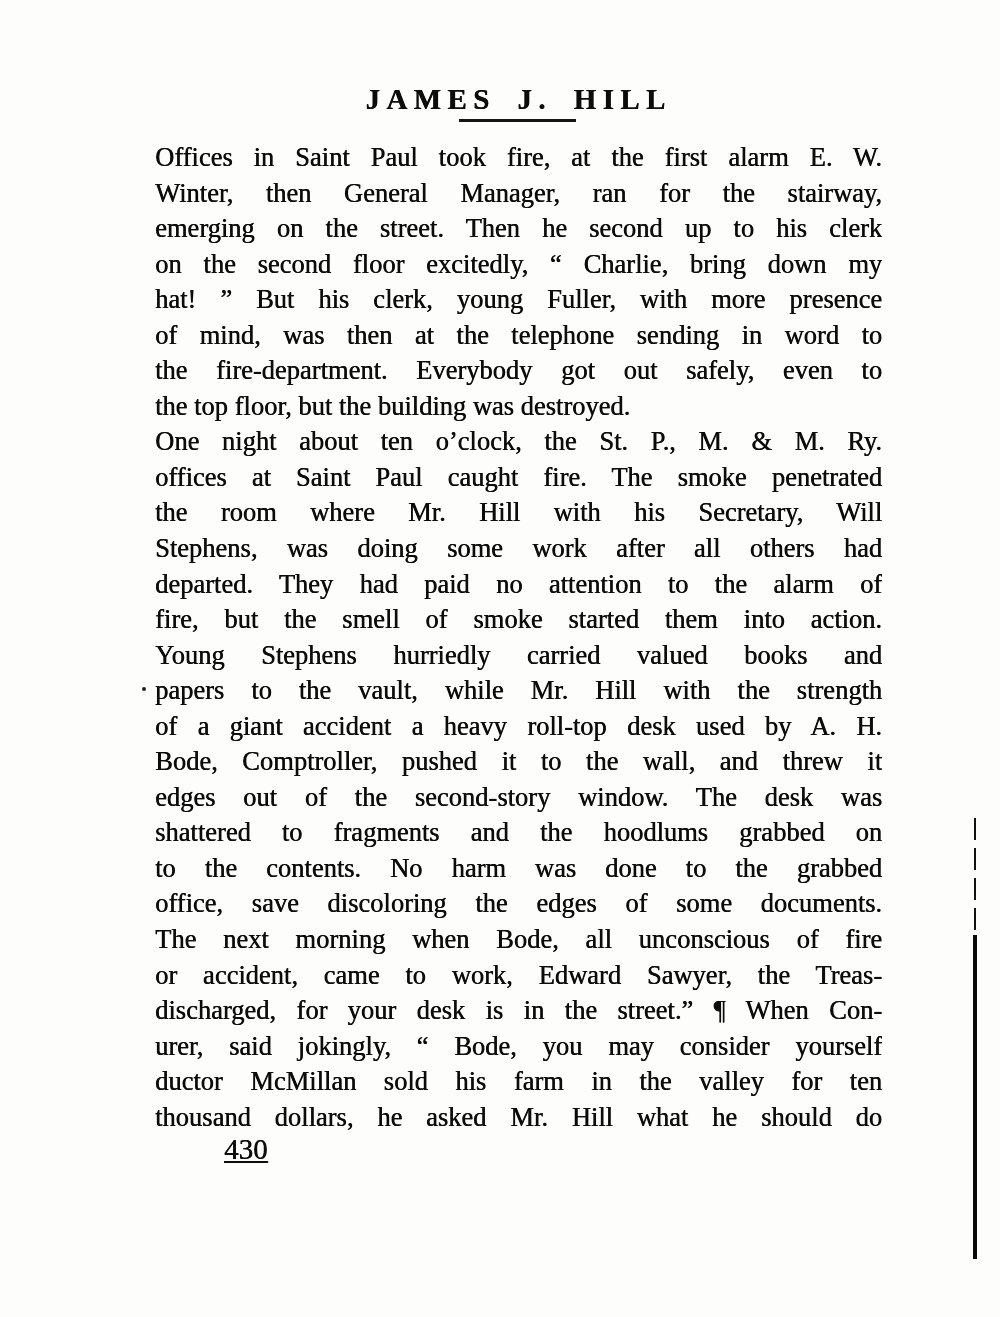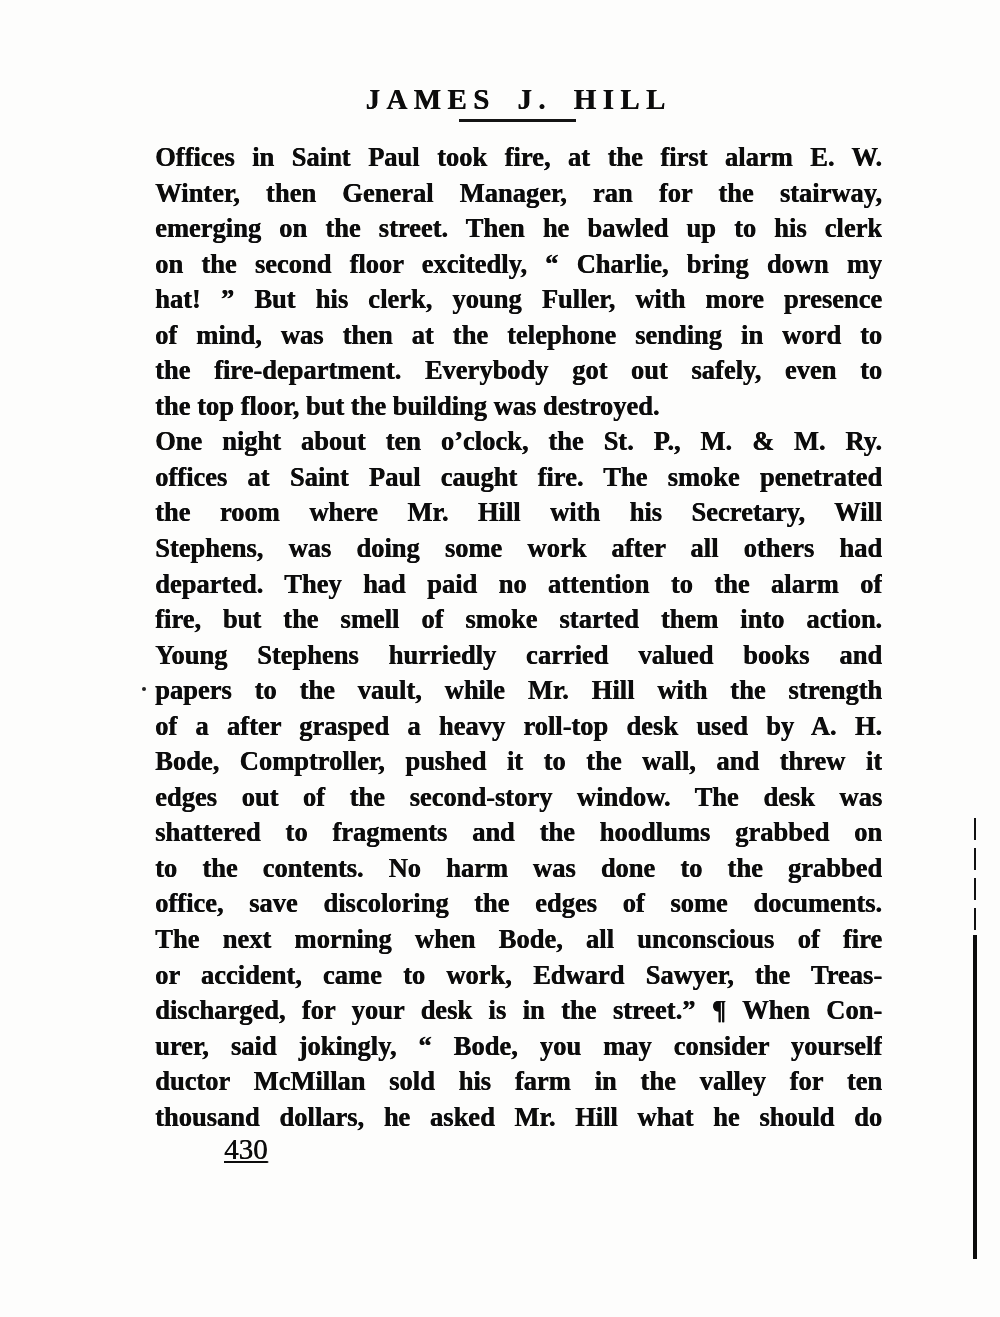--- a/index.html
+++ b/index.html
@@ -45,21 +45,20 @@
     width: 727px;
     font-size: 26.5px;
     line-height: 35.55px;
     text-shadow: 0.5px 0 0 currentColor;
   }
   .text-line {
     height: 35.55px;
     overflow: hidden;
     text-align: justify;
     text-align-last: justify;
-    font-weight: bold;
   }
   .text-line.para-end {
     text-align-last: left;
   }
   .page-number {
     position: absolute;
     top: 1133px;
     left: 224px;
     font-size: 29px;
     font-weight: 400;
@@ -99,35 +98,35 @@
 
 <div class="page">
 
   <h1 class="title">JAMES J. HILL</h1>
 
   <div class="title-divider"></div>
 
   <div class="body-text" id="body-text">
       <div class="text-line">Offices in Saint Paul took fire, at the first alarm E. W.</div>
       <div class="text-line">Winter, then General Manager, ran for the stairway,</div>
-      <div class="text-line">emerging on the street. Then he bawled up to his clerk</div>
+      <div class="text-line">emerging on the street. Then he second up to his clerk</div>
       <div class="text-line">on the second floor excitedly, “ Charlie, bring down my</div>
       <div class="text-line">hat! ” But his clerk, young Fuller, with more presence</div>
       <div class="text-line">of mind, was then at the telephone sending in word to</div>
       <div class="text-line">the fire-department. Everybody got out safely, even to</div>
       <div class="text-line para-end">the top floor, but the building was destroyed.</div>
       <div class="text-line">One night about ten o’clock, the St. P., M. &amp; M. Ry.</div>
       <div class="text-line">offices at Saint Paul caught fire. The smoke penetrated</div>
       <div class="text-line">the room where Mr. Hill with his Secretary, Will</div>
       <div class="text-line">Stephens, was doing some work after all others had</div>
       <div class="text-line">departed. They had paid no attention to the alarm of</div>
       <div class="text-line">fire, but the smell of smoke started them into action.</div>
       <div class="text-line">Young Stephens hurriedly carried valued books and</div>
       <div class="text-line">papers to the vault, while Mr. Hill with the strength</div>
-      <div class="text-line">of a after grasped a heavy roll-top desk used by A. H.</div>
+      <div class="text-line">of a giant accident a heavy roll-top desk used by A. H.</div>
       <div class="text-line">Bode, Comptroller, pushed it to the wall, and threw it</div>
       <div class="text-line">edges out of the second-story window. The desk was</div>
       <div class="text-line">shattered to fragments and the hoodlums grabbed on</div>
       <div class="text-line">to the contents. No harm was done to the grabbed</div>
       <div class="text-line">office, save discoloring the edges of some documents.</div>
       <div class="text-line">The next morning when Bode, all unconscious of fire</div>
       <div class="text-line">or accident, came to work, Edward Sawyer, the Treas-</div>
       <div class="text-line">discharged, for your desk is in the street.” ¶ When Con-</div>
       <div class="text-line">urer, said jokingly, “ Bode, you may consider yourself</div>
       <div class="text-line">ductor McMillan sold his farm in the valley for ten</div>

